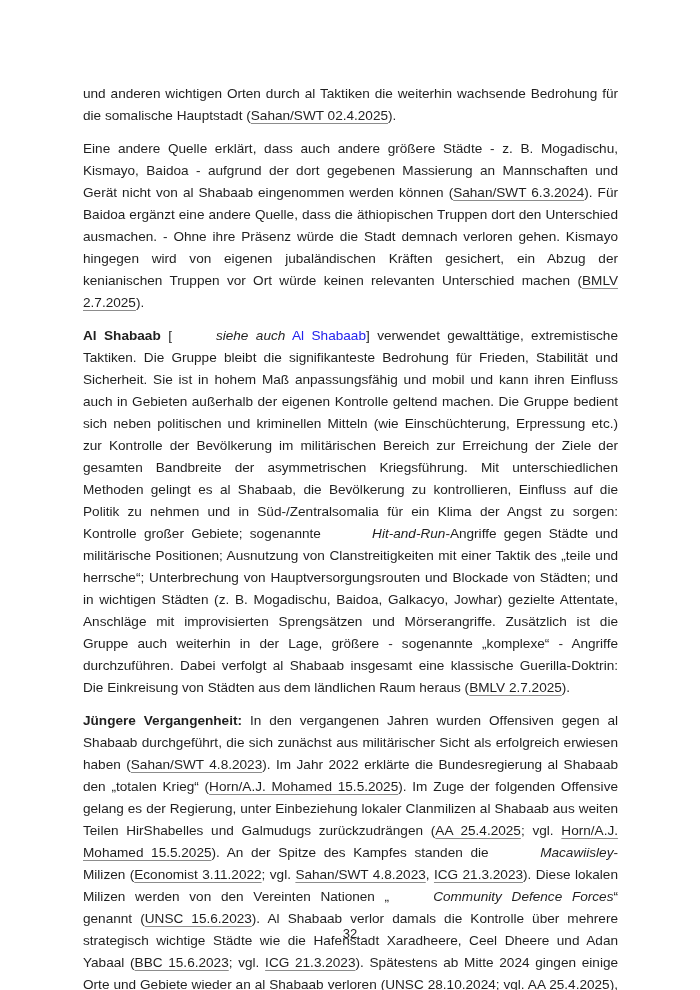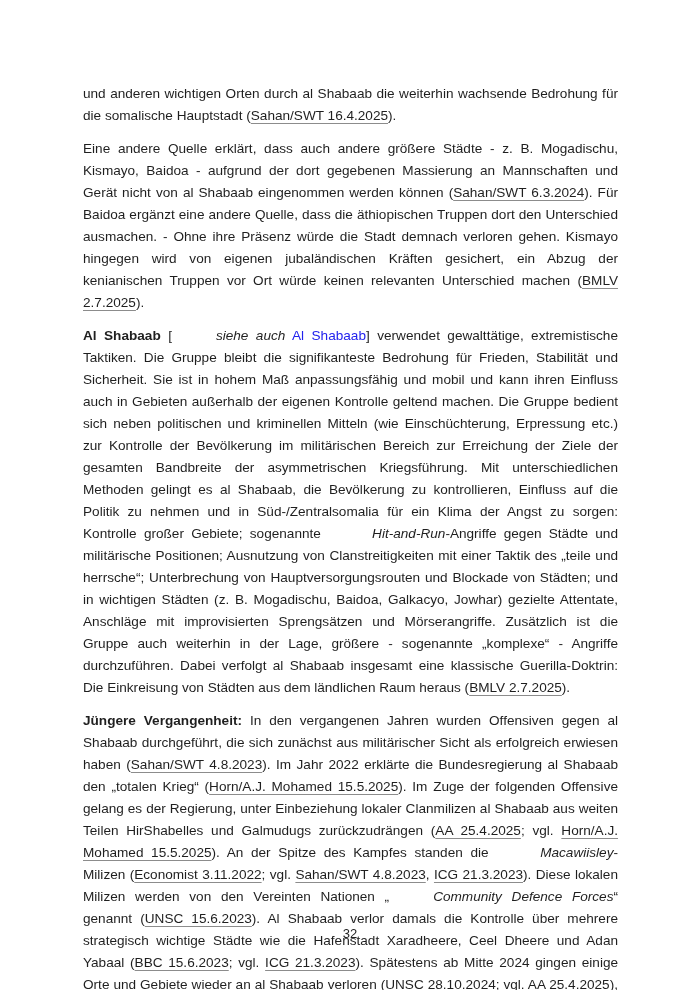--- a/index.html
+++ b/index.html
@@ -52,19 +52,19 @@
     text-align: center;
     font-size: 13px;
     color: var(--text-color, #1f1f1f);
   }
 </style>
 </head>
 <body>
 
 <div class="page">
   <div class="content">
-      <p class="para"><span>und anderen wichtigen Orten durch al Shabaab die weiterhin wachsende Bedrohung für die somalische Hauptstadt (</span><span class="seg-ref">Sahan/SWT 16.4.2025</span><span>).</span></p>
+      <p class="para"><span>und anderen wichtigen Orten durch al Taktiken die weiterhin wachsende Bedrohung für die somalische Hauptstadt (</span><span class="seg-ref">Sahan/SWT 02.4.2025</span><span>).</span></p>
       <p class="para"><span>Eine andere Quelle erklärt, dass auch andere größere Städte - z. B. Mogadischu, Kismayo, Bai­doa - aufgrund der dort gegebenen Massierung an Mannschaften und Gerät nicht von al Shabaab eingenommen werden können (</span><span class="seg-ref">Sahan/SWT 6.3.2024</span><span>). Für Baidoa ergänzt eine andere Quelle, dass die äthiopischen Truppen dort den Unterschied ausmachen. - Ohne ihre Präsenz würde die Stadt demnach verloren gehen. Kismayo hingegen wird von eigenen jubaländischen Kräften gesichert, ein Abzug der kenianischen Truppen vor Ort würde keinen relevanten Unterschied machen (</span><span class="seg-ref">BMLV 2.7.2025</span><span>).</span></p>
       <p class="para"><span class="seg-bold">Al Shabaab</span><span> [</span><span class="seg-italic">siehe auch</span><span> </span><span class="seg-link">Al Shabaab</span><span>] verwendet gewalttätige, extremistische Taktiken. Die Grup­pe bleibt die signifikanteste Bedrohung für Frieden, Stabilität und Sicherheit. Sie ist in hohem Maß anpassungsfähig und mobil und kann ihren Einfluss auch in Gebieten außerhalb der ei­genen Kontrolle geltend machen. Die Gruppe bedient sich neben politischen und kriminellen Mitteln (wie Einschüchterung, Erpressung etc.) zur Kontrolle der Bevölkerung im militärischen Bereich zur Erreichung der Ziele der gesamten Bandbreite der asymmetrischen Kriegsfüh­rung. Mit unterschiedlichen Methoden gelingt es al Shabaab, die Bevölkerung zu kontrollieren, Einfluss auf die Politik zu nehmen und in Süd-/Zentralsomalia für ein Klima der Angst zu sor­gen: Kontrolle großer Gebiete; sogenannte </span><span class="seg-italic">Hit-and-Run</span><span>-Angriffe gegen Städte und militärische Positionen; Ausnutzung von Clanstreitigkeiten mit einer Taktik des „teile und herrsche“; Unter­brechung von Hauptversorgungsrouten und Blockade von Städten; und in wichtigen Städten (z. B. Mogadischu, Baidoa, Galkacyo, Jowhar) gezielte Attentate, Anschläge mit improvisierten Sprengsätzen und Mörserangriffe. Zusätzlich ist die Gruppe auch weiterhin in der Lage, größere - sogenannte „komplexe“ - Angriffe durchzuführen. Dabei verfolgt al Shabaab insgesamt eine klassische Guerilla-Doktrin: Die Einkreisung von Städten aus dem ländlichen Raum heraus (</span><span class="seg-ref">BMLV 2.7.2025</span><span>).</span></p>
       <p class="para"><span class="seg-bold">Jüngere Vergangenheit:</span><span> In den vergangenen Jahren wurden Offensiven gegen al Shabaab durchgeführt, die sich zunächst aus militärischer Sicht als erfolgreich erwiesen haben (</span><span class="seg-ref">Sahan/​SWT 4.8.2023</span><span>). Im Jahr 2022 erklärte die Bundesregierung al Shabaab den „totalen Krieg“ (</span><span class="seg-ref">Horn/A.J. Mohamed 15.5.2025</span><span>). Im Zuge der folgenden Offensive gelang es der Regierung, unter Einbeziehung lokaler Clanmilizen al Shabaab aus weiten Teilen HirShabelles und Gal­mudugs zurückzudrängen (</span><span class="seg-ref">AA 25.4.2025</span><span>; vgl. </span><span class="seg-ref">Horn/A.J. Mohamed 15.5.2025</span><span>). An der Spitze des Kampfes standen die </span><span class="seg-italic">Macawiisley</span><span>-Milizen (</span><span class="seg-ref">Economist 3.11.2022</span><span>; vgl. </span><span class="seg-ref">Sahan/SWT 4.8.2023</span><span>, </span><span class="seg-ref">ICG 21.3.2023</span><span>). Diese lokalen Milizen werden von den Vereinten Nationen „</span><span class="seg-italic">Community De­fence Forces</span><span>“ genannt (</span><span class="seg-ref">UNSC 15.6.2023</span><span>). Al Shabaab verlor damals die Kontrolle über mehrere strategisch wichtige Städte wie die Hafenstadt Xaradheere, Ceel Dheere und Adan Yabaal (</span><span class="seg-ref">BBC 15.6.2023</span><span>; vgl. </span><span class="seg-ref">ICG 21.3.2023</span><span>). Spätestens ab Mitte 2024 gingen einige Orte und Gebiete wie­der an al Shabaab verloren (</span><span class="seg-ref">UNSC 28.10.2024</span><span>; vgl. </span><span class="seg-ref">AA 25.4.2025</span><span>), weil die Bundesregierung unfähig war, in den befreiten Gebieten auch nur grundlegende staatliche Aufgaben wahrzuneh­men (</span></p>
     </div>
   <div class="page-number">32</div>
 </div>
 
 </body></html>

